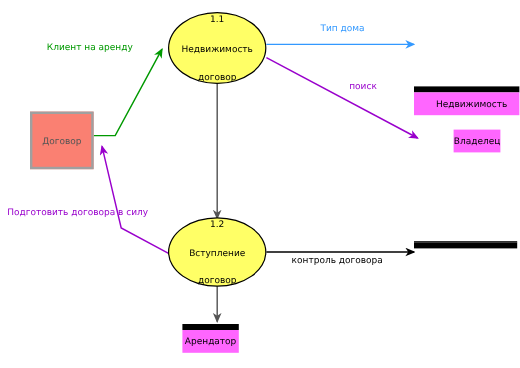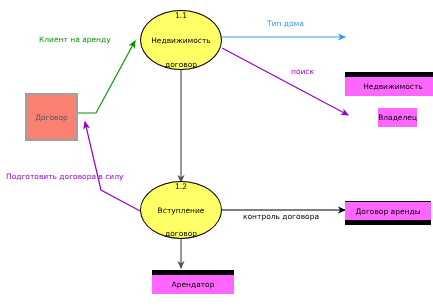--- a/index.html
+++ b/index.html
@@ -164,27 +164,24 @@
 
   <div class="store" style="left:351px; top:103px; width:66px; height:24px;align-items:flex-end;">
     <div class="bar"></div>
     <div class="body">
       <span class="slabel">Владелец</span>
     </div>
   </div>
 
   <div class="store" style="left:345px; top:201px; width:86px; height:24px;">
     <div class="bar-thin"></div>
-    <div class="body">
-      <span class="slabel">Договор аренды</span>
-    </div>
     <div class="bar"></div>
   </div>
 
-  <div class="store" style="left:152px; top:270px; width:82px; height:24px;">
+  <div class="store" style="left:152px; top:270px; width:47px; height:24px;">
     <div class="bar"></div>
     <div class="body">
       <span class="slabel">Арендатор</span>
     </div>
   </div>
 
   <div class="elabel-text lbl-green" style="left:39px; top:35px;">Клиент на аренду</div>
 
   <div class="elabel-text lbl-blue" style="left:247px; top:19px;">Тип дома</div>
 

